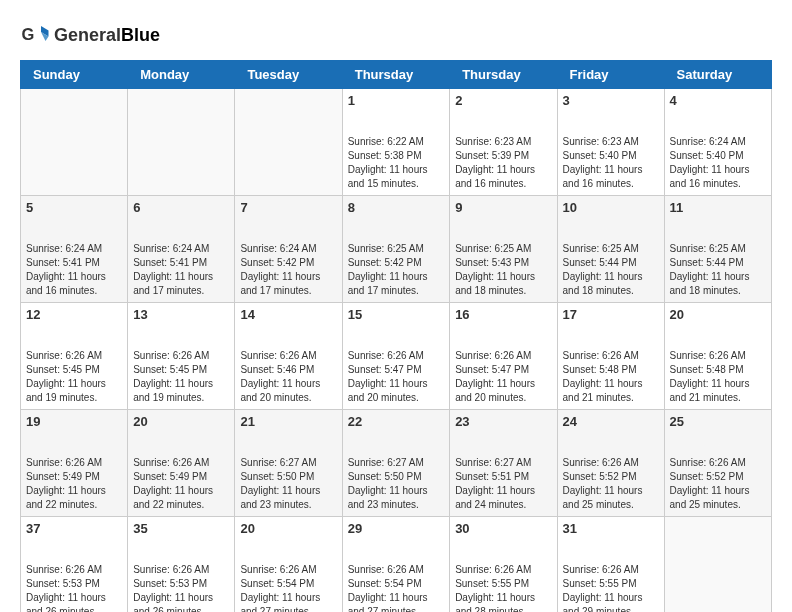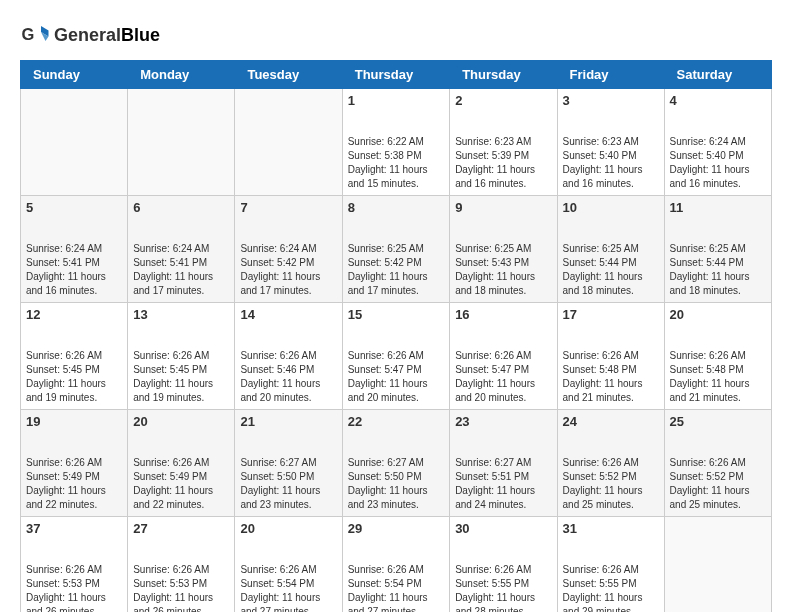--- a/index.html
+++ b/index.html
@@ -280,21 +280,21 @@
         </td>
       </tr>
       <tr>
         <td>
           <span class="day-num">37</span>
           <div class="day-info" style="white-space: pre-line;">Sunrise: 6:26 AM
 Sunset: 5:53 PM
 Daylight: 11 hours and 26 minutes.</div>
         </td>
         <td>
-          <span class="day-num">27</span>
+          <span class="day-num">35</span>
           <div class="day-info" style="white-space: pre-line;">Sunrise: 6:26 AM
 Sunset: 5:53 PM
 Daylight: 11 hours and 26 minutes.</div>
         </td>
         <td>
           <span class="day-num">20</span>
           <div class="day-info" style="white-space: pre-line;">Sunrise: 6:26 AM
 Sunset: 5:54 PM
 Daylight: 11 hours and 27 minutes.</div>
         </td>

